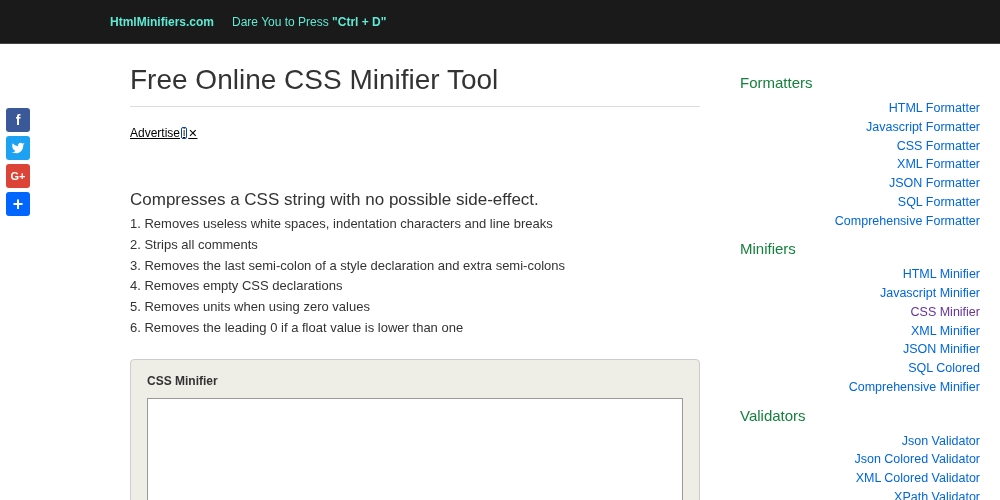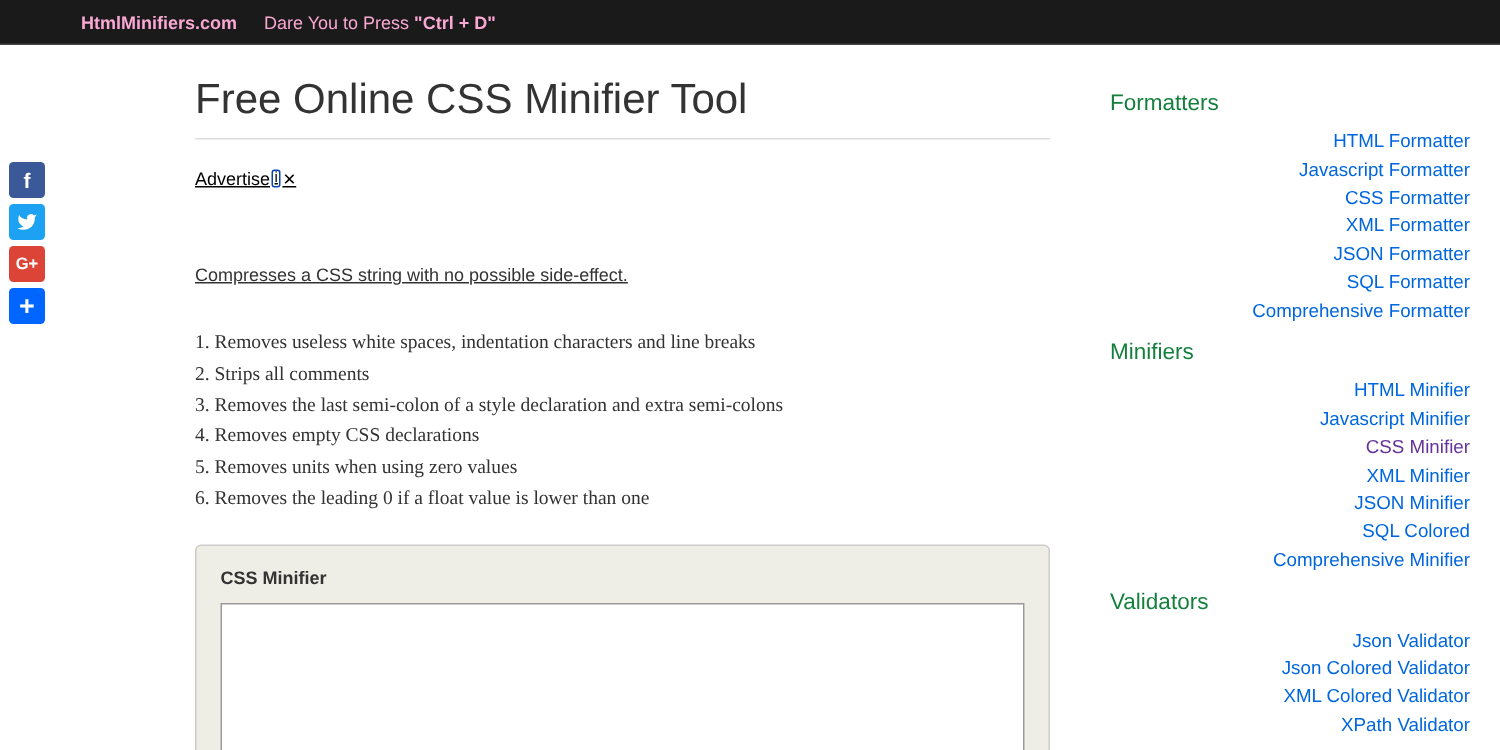--- a/index.html
+++ b/index.html
@@ -1,30 +1,30 @@
 <!DOCTYPE html>
 <html><head>
 <meta charset="utf-8">
 <style>
   * { margin: 0; padding: 0; box-sizing: border-box; }
   body { font-family: Arial, Helvetica, sans-serif; font-size: 13px; color: #333; background: #fff; }
-  .topbar { background: #1a1a1a; color: #f9a8d4; height: 30px; display: flex; align-items: center; padding: 0 20px 0 54px; gap: 18px; border-bottom: 1px solid #444; }
+  .topbar { background: #1a1a1a; color: #5eead4; height: 44px; display: flex; align-items: center; padding: 0 20px 0 110px; gap: 18px; border-bottom: 1px solid #444; }
   .brand { font-weight: bold; font-size: 12px; }
   .tagline { font-size: 12px; }
   .tagline b { font-weight: bold; }
   .container { display: flex; max-width: 1000px; margin: 0 auto; padding: 0 10px; }
   .main { flex: 1; padding: 20px 30px 20px 120px; }
   h1 { font-size: 28px; font-weight: 500; color: #333; margin-bottom: 10px; }
   .hr { border: none; border-top: 1px solid #ddd; margin-bottom: 18px; }
   .advertise { color: #000000; text-decoration: underline; font-size: 12px; display: inline-flex; align-items: center; gap: 1px; }
   .advertise .ad-icon { font-size: 10px; border: 1px solid #0645ad; border-radius: 2px; padding: 0 1px; line-height: 1; text-decoration: none; display: inline-block; }
   .advertise .ad-x { font-size: 11px; text-decoration: none; }
-  .intro { margin-top: 50px; margin-bottom: 28px; font-size: 12px; text-decoration: underline; }
+  .intro { margin-top: 50px; margin-bottom: 4px; font-size: 17px; }
   .list { margin-bottom: 20px; }
-  .list div { font-size: 13px; line-height: 1.6; font-family: Liberation Serif, serif; }
+  .list div { font-size: 13px; line-height: 1.6; }
   .panel { background: #eeede6; border: 1px solid #ccc; border-radius: 4px; padding: 14px 16px; }
   .panel-title { font-weight: bold; font-size: 12px; margin-bottom: 10px; }
   .panel textarea { width: 100%; height: 120px; border: 1px solid #999; background: #fff; resize: none; font-family: monospace; font-size: 12px; padding: 4px; }
   .sidebar { width: 260px; padding: 20px 10px; }
   .sidebar h3 { font-size: 15px; font-weight: 500; margin: 10px 0 8px 0; color: #15803d; }
   .sidebar ul { list-style: none; padding-left: 30px; text-align: right; }
   .sidebar li { font-size: 12.5px; line-height: 1.5; }
   .sidebar a { color: #0066dd; text-decoration: none; }
   .sidebar a.current { color: #663399; }
   .share { position: fixed; left: 6px; top: 108px; display: flex; flex-direction: column; gap: 4px; }

